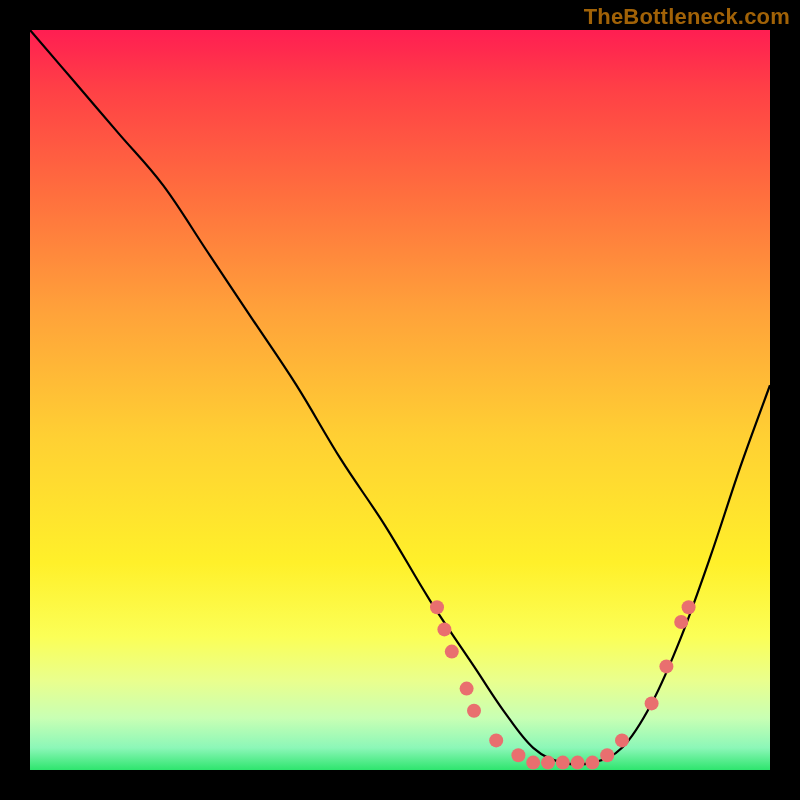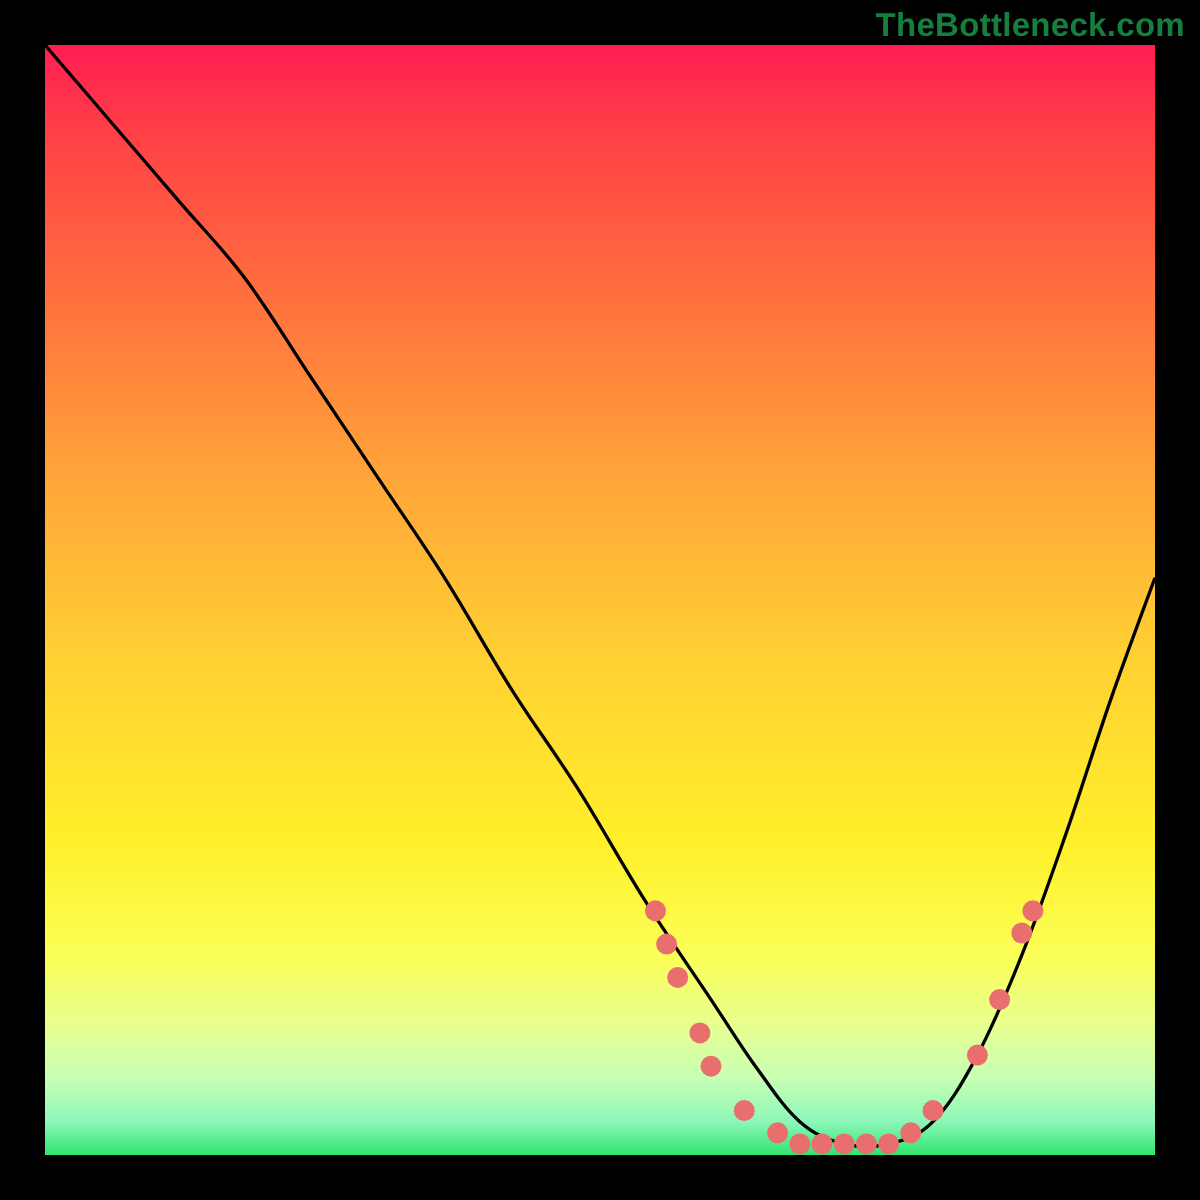--- a/index.html
+++ b/index.html
@@ -14,21 +14,21 @@
   .outer {
     position: relative;
     width: 800px;
     height: 800px;
     background: #000000;
   }
   .watermark {
     position: absolute;
     top: 4px;
     right: 10px;
-    color: #15803d;
+    color: #a16207;
     font-size: 22px;
     font-weight: 600;
     letter-spacing: 0.2px;
   }
   .plot {
     position: absolute;
     left: 30px;
     top: 30px;
     width: 740px;
     height: 740px;

